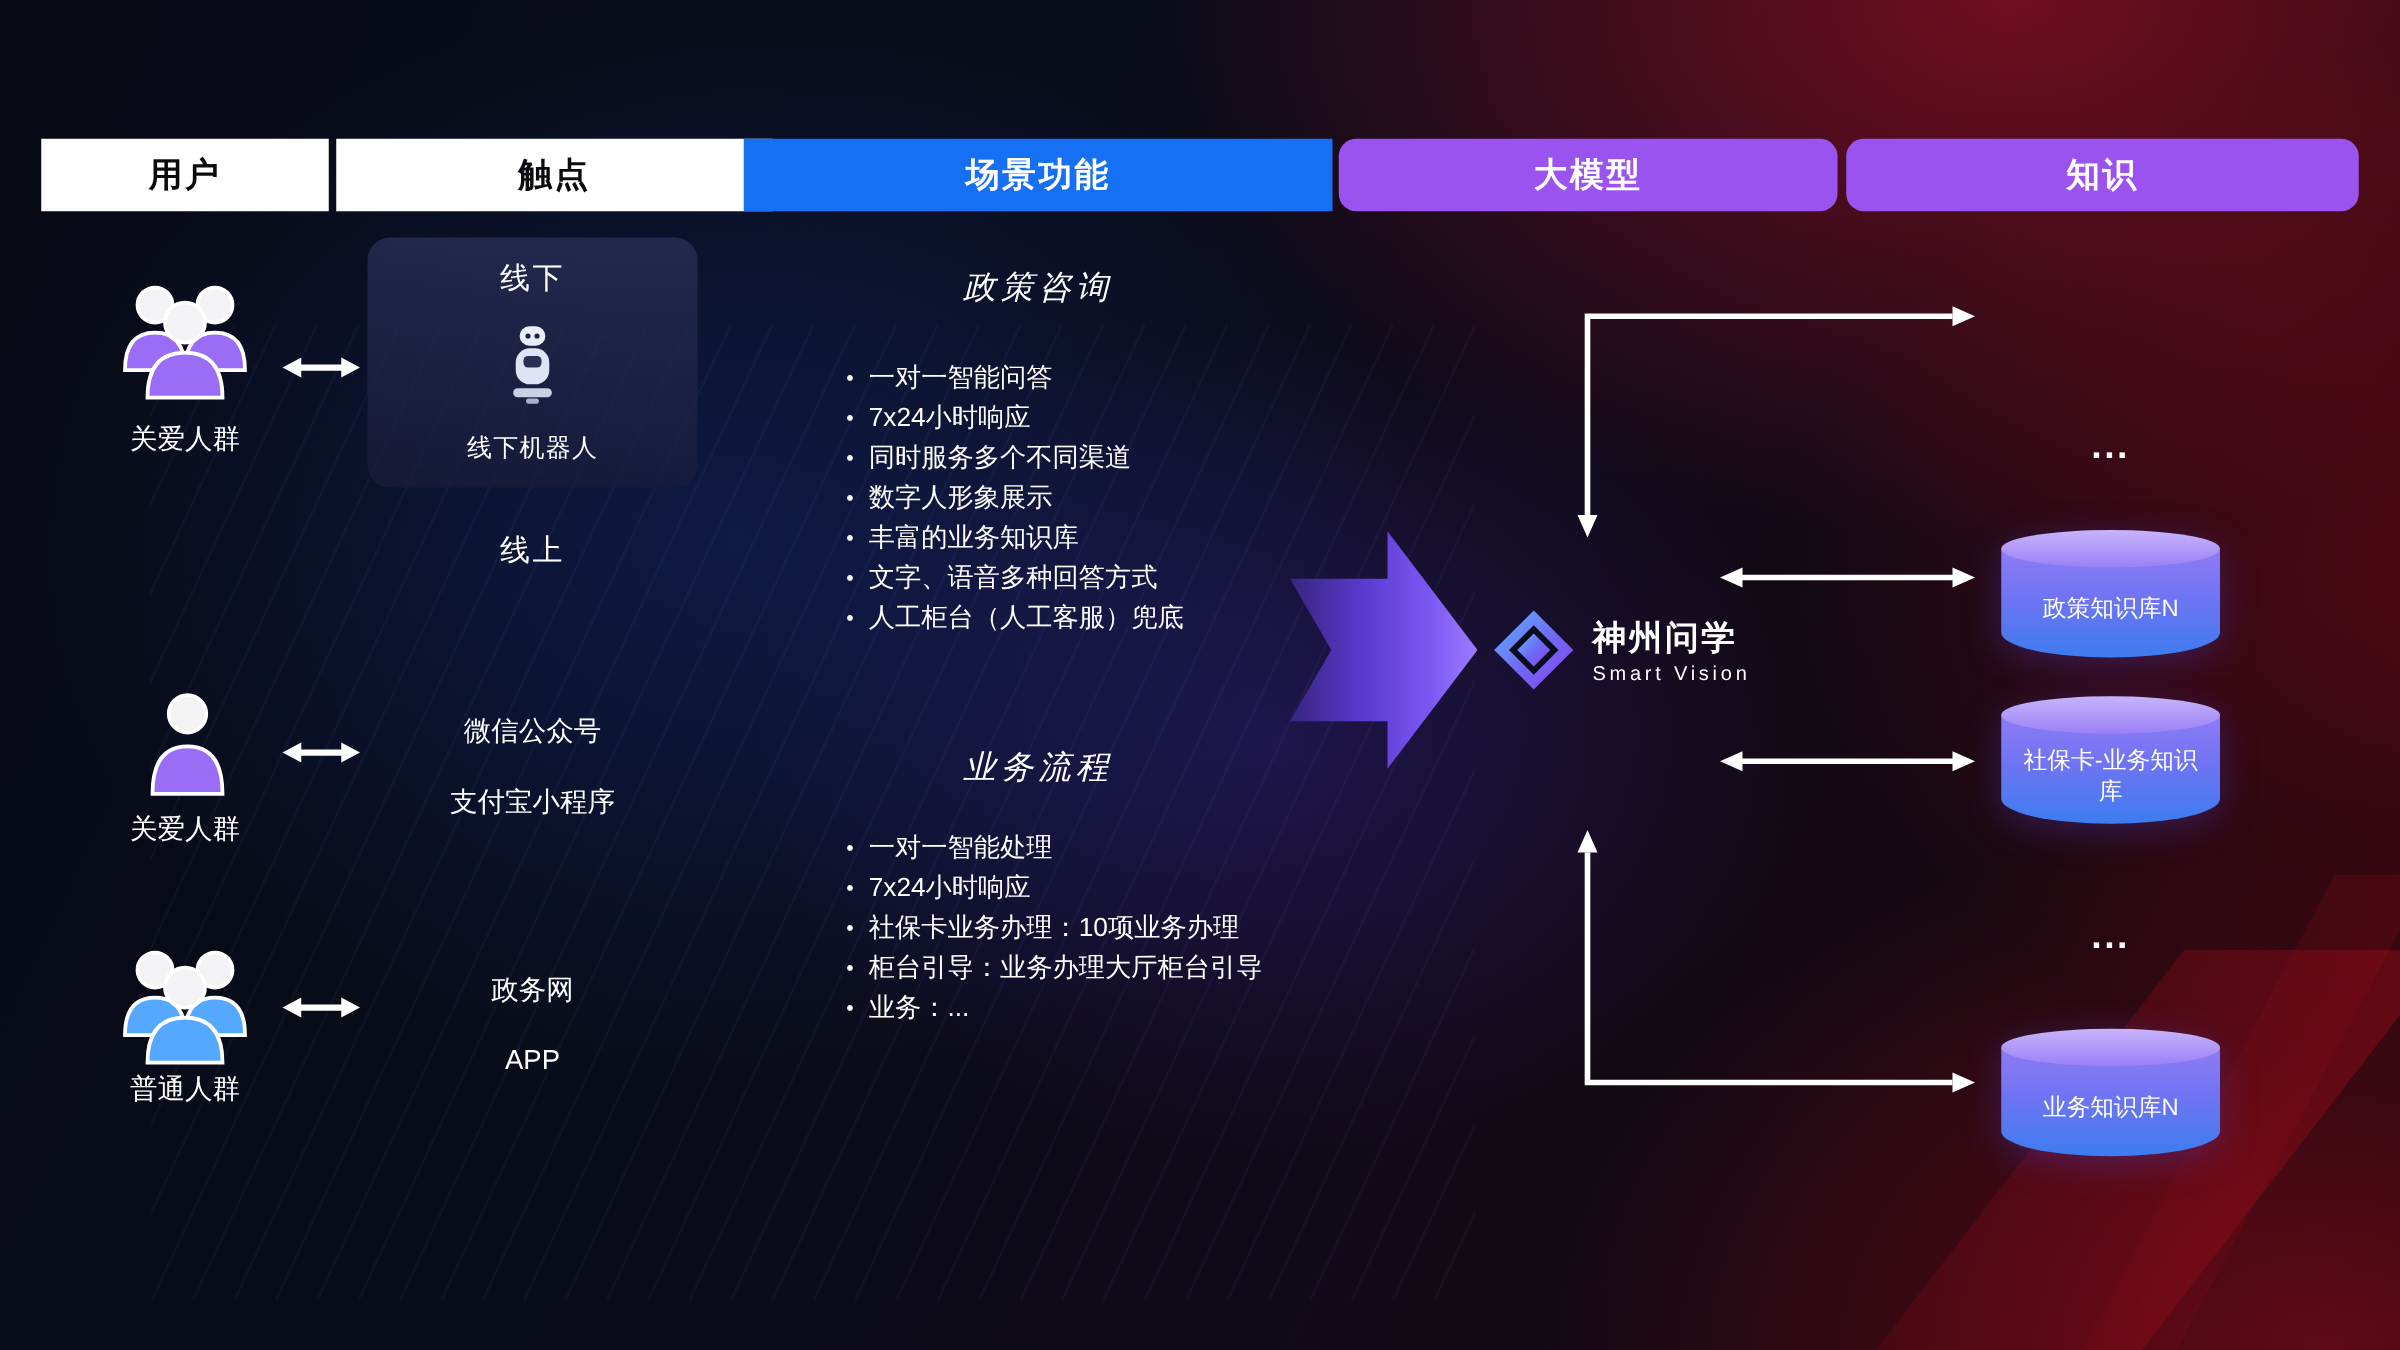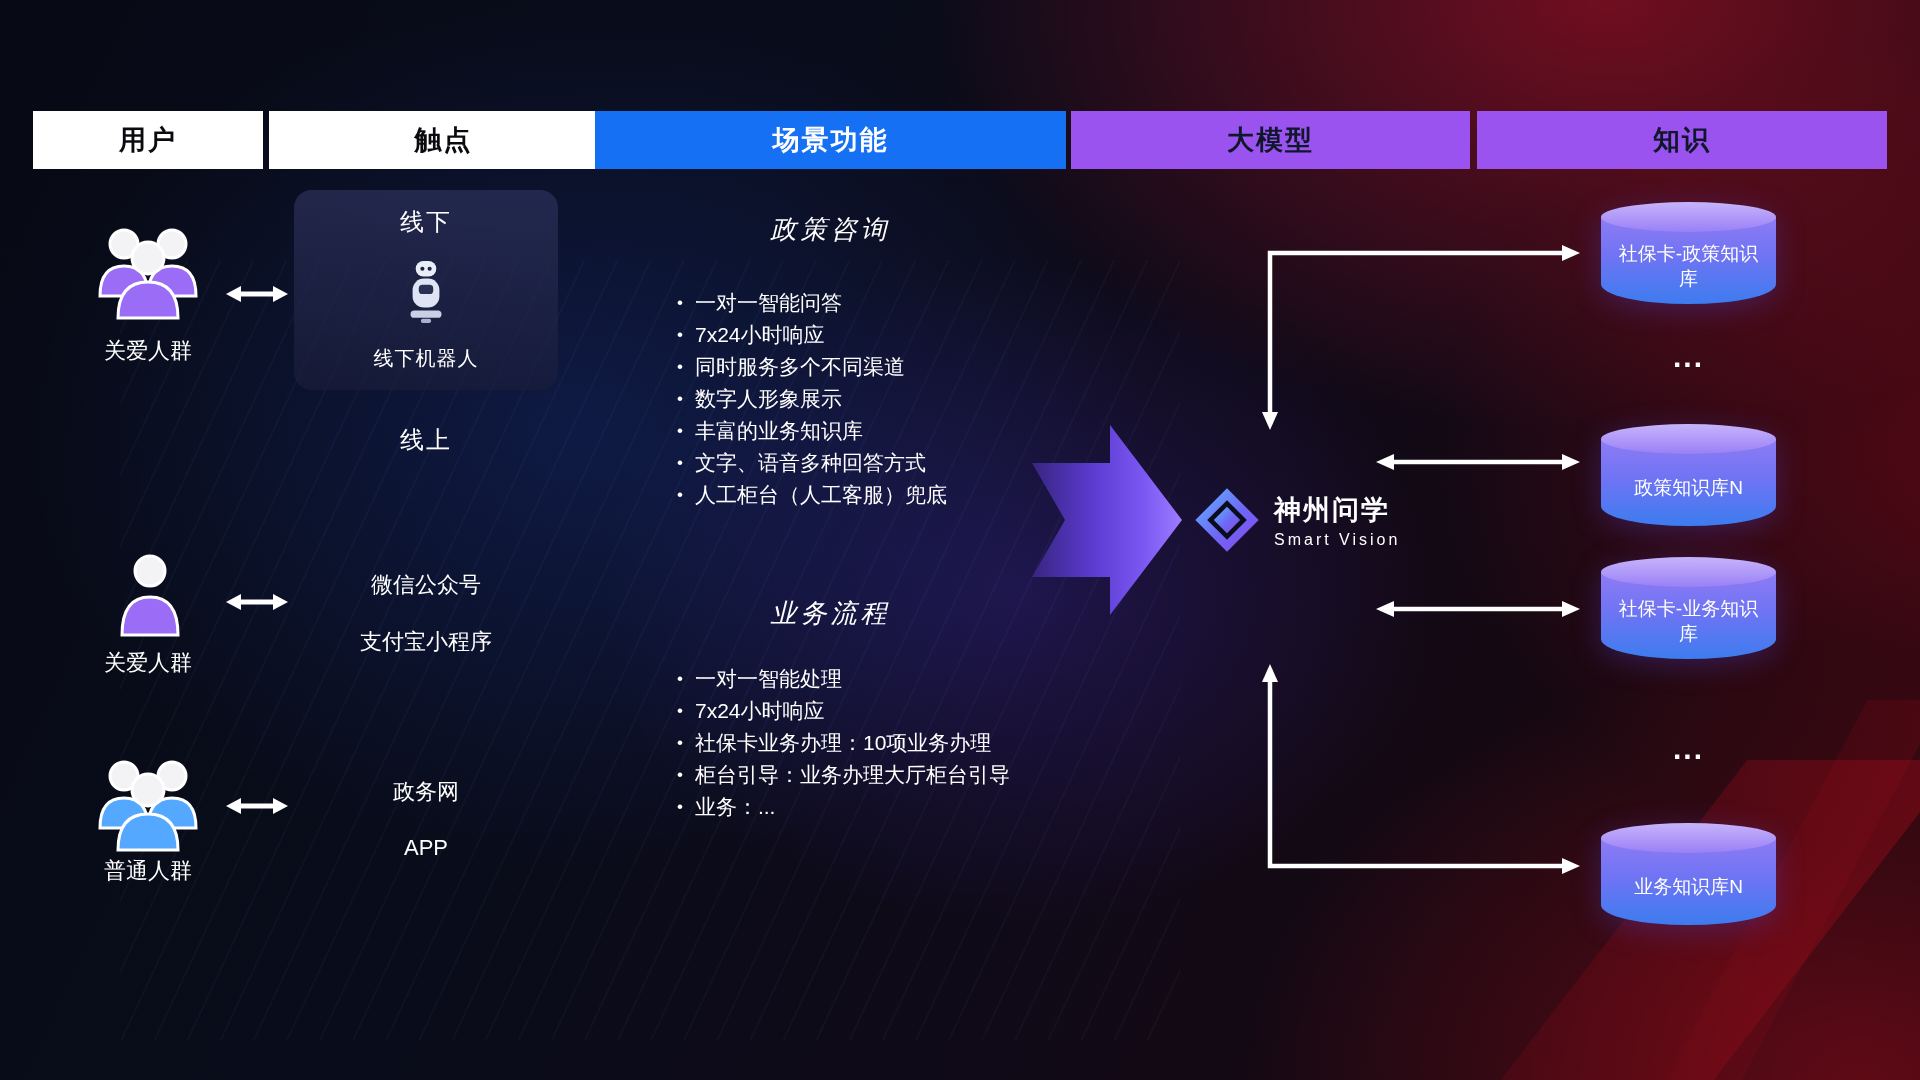--- a/index.html
+++ b/index.html
@@ -22,21 +22,21 @@
     clip-path:polygon(18% 100%, 62% 0, 100% 0, 56% 100%);}
   .ribbon.r2{left:1540px;top:700px;width:420px;height:380px;opacity:.5;
     background:linear-gradient(100deg, rgba(120,8,18,.1), rgba(150,10,24,.5));
     clip-path:polygon(30% 100%, 78% 0, 96% 0, 48% 100%);}
 
   
   .hdr{position:absolute;top:111px;height:58px;line-height:58px;text-align:center;
     font-size:27px;font-weight:bold;letter-spacing:2px;}
   .hdr.white{background:#ffffff;color:#0b0b0f;}
   .hdr.blue{background:var(--blue-header,#1670F4);color:#fff;}
-  .hdr.purple{background:var(--purple-header,#9B53F0);color:#0f172a;}
+  .hdr.purple{background:var(--purple-header,#9B53F0);color:#ffffff;border-radius:14px;}
   .c-user{left:33px;width:230px}
   .c-touch{left:269px;width:349px}
   .c-scene{left:595px;width:471px}
   .c-model{left:1071px;width:399px}
   .c-know{left:1477px;width:410px}
 
   
   .icon-group,.icon-person,.harrow{position:absolute;}
   .g1{left:84px;top:220px;width:128px;height:100px}
   .g3{left:84px;top:752px;width:128px;height:100px}
@@ -255,26 +255,20 @@
       <polygon points="50,2 98,50 50,98 2,50" fill="url(#lg)"></polygon>
       <polygon points="50,20 80,50 50,80 20,50" fill="#0a0d1c"></polygon>
       <polygon points="50,30 70,50 50,70 30,50" fill="url(#lg)"></polygon>
     </svg>
     <div class="logo-text">
       <div class="logo-title">神州问学</div>
       <div class="logo-sub">Smart Vision</div>
     </div>
   </div>
 
-  <div class="db db0">
-    <div class="db-top"></div>
-    <div class="db-body">
-        <span>社保卡-政策知识库</span>
-      </div>
-  </div>
   <div class="ellipsis e0">...</div>
   <div class="db db2">
     <div class="db-top"></div>
     <div class="db-body">
         <span>社保卡-业务知识库</span>
       </div>
   </div>
   <div class="db db1">
     <div class="db-top"></div>
     <div class="db-body">

